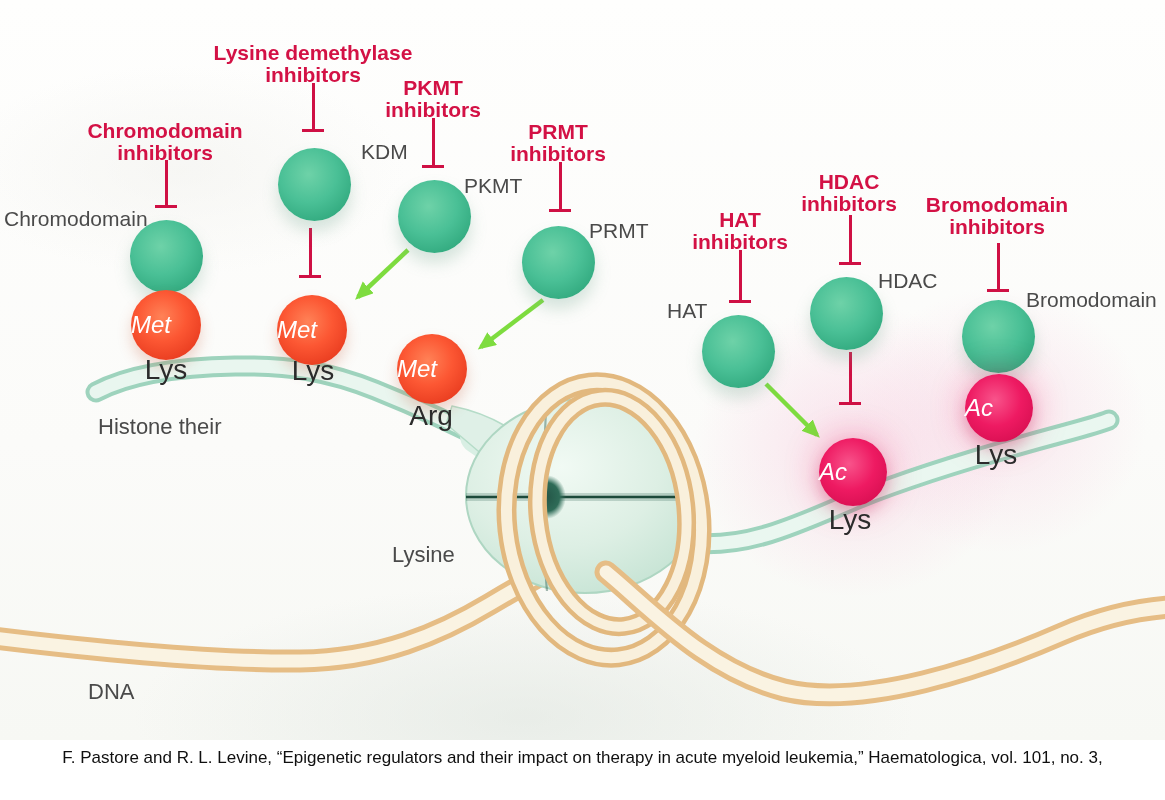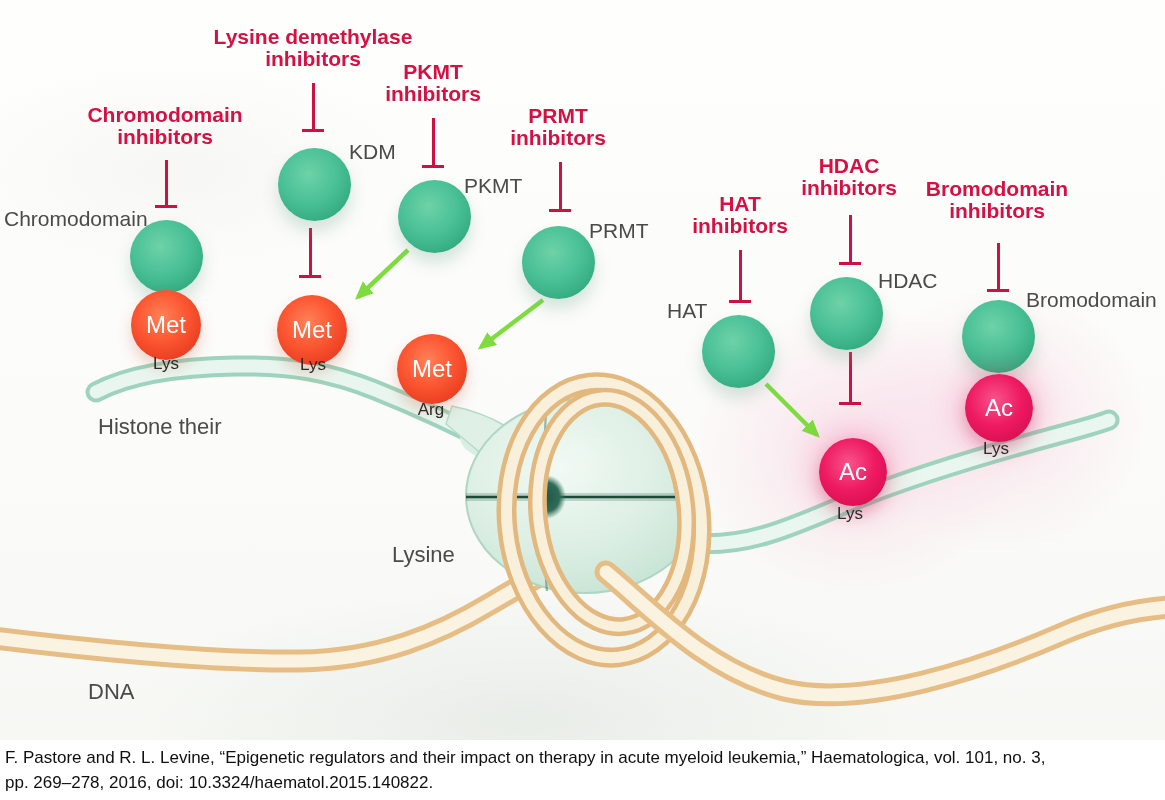--- a/index.html
+++ b/index.html
@@ -8,39 +8,39 @@
   .diagram{position:absolute; left:0; top:0; width:1165px; height:740px;}
   .bg-wash{position:absolute; inset:0;
     background:
       radial-gradient(230px 210px at 855px 450px, rgba(247,199,221,0.50), rgba(247,199,221,0) 70%),
       radial-gradient(210px 190px at 1000px 420px, rgba(247,199,221,0.42), rgba(247,199,221,0) 70%),
       radial-gradient(300px 140px at 180px 170px, rgba(240,240,236,0.5), rgba(240,240,236,0) 75%),
       radial-gradient(500px 170px at 45% 97%, rgba(221,228,222,0.55), rgba(221,228,222,0) 78%),
       linear-gradient(180deg,#fefefd 0%, #fbfbf9 60%, #f7f8f4 100%);}
   svg.art{position:absolute; left:0; top:0;}
   .inh-label{position:absolute; width:300px; margin-left:-150px; text-align:center;
-    color:#d31145; font-size:21px; font-weight:bold; line-height:22px; letter-spacing:0px;}
+    color:#d31145; font-size:21px; font-weight:bold; line-height:22px; letter-spacing:0px;margin-top:16px;}
   .glabel{position:absolute; color:#4a4a4a; font-size:21px; line-height:22px; white-space:nowrap;}
-  .residue{position:absolute; color:#2b2b2b; font-size:17px; transform:translateX(-50%); white-space:nowrap;}
+  .residue{position:absolute; color:#2b2b2b; font-size:28px; transform:translateX(-50%); white-space:nowrap;}
   .tbar{position:absolute; width:22px;}
   .tbar::before{content:""; position:absolute; left:50%; top:0; bottom:0; width:3px;
     margin-left:-1.5px; background:#cf1044;}
   .tbar::after{content:""; position:absolute; left:0; right:0; bottom:0; height:3.5px; background:#cf1044;}
-  .sphere{position:absolute; border-radius:50%; display:flex; align-items:center; justify-content:center;}
+  .sphere{position:absolute; border-radius:50%; display:flex; align-items:center; justify-content:flex-start;font-style:italic;}
   .sphere.green{width:73px; height:73px;
     background:radial-gradient(circle at 42% 36%, #6ed2a8 0%, #4ac096 45%, #30a87d 82%, #289a72 100%);
     box-shadow:0 10px 16px rgba(110,165,140,0.28);}
   .sphere.met{width:70px; height:70px; color:#ffffff; font-size:24px;
     background:radial-gradient(circle at 44% 38%, #ff8257 0%, #fc5733 42%, #e73a1e 82%, #dc3316 100%);
     box-shadow:0 8px 14px rgba(200,90,60,0.25);}
   .sphere.ac{width:68px; height:68px; color:#ffffff; font-size:24px;
     background:radial-gradient(circle at 44% 38%, #f8548b 0%, #ee1a62 46%, #d60e50 84%, #c90c4a 100%);
     box-shadow:0 0 34px rgba(238,26,98,0.35), 0 8px 14px rgba(180,30,80,0.25);}
   .caption{position:absolute; left:5px; top:745px; width:1155px; color:#0f0f0f;
-    font-size:17px; line-height:25px; background:#ffffff;}
+    font-size:17px; line-height:25px; background:#ffffff;text-align:center;}
 </style>
 </head>
 <body>
 
 <div class="stage">
   <div class="diagram">
     <div class="bg-wash"></div>
 
     <svg class="art" width="1165" height="740" viewBox="0 0 1165 740">
       <defs>
@@ -176,35 +176,34 @@
     </div>
 
     <div class="sphere ac" style="left:819px; top:438px;">
       <span>Ac</span>
     </div>
     <div class="sphere ac" style="left:965px; top:374px;">
       <span>Ac</span>
     </div>
 
     <div class="glabel" style="left:4px;    top:208px;">Chromodomain</div>
-    <div class="glabel" style="left:349px;  top:141px;text-align:right;">KDM</div>
+    <div class="glabel" style="left:361px;  top:141px;text-align:right;">KDM</div>
     <div class="glabel" style="left:464px;  top:175px;">PKMT</div>
     <div class="glabel" style="left:589px;  top:220px;">PRMT</div>
     <div class="glabel" style="left:667px;  top:300px;">HAT</div>
     <div class="glabel" style="left:878px;  top:270px;">HDAC</div>
     <div class="glabel" style="left:1026px; top:289px;">Bromodomain</div>
 
     <div class="glabel" style="left:98px;  top:416px; font-size:22px;">Histone their</div>
     <div class="glabel" style="left:392px; top:544px; font-size:22px;">Lysine</div>
     <div class="glabel" style="left:88px;  top:681px; font-size:22px;">DNA</div>
 
     <div class="residue" style="left:166px; top:354px;">Lys</div>
     <div class="residue" style="left:313px; top:355px;">Lys</div>
     <div class="residue" style="left:431px; top:400px;">Arg</div>
     <div class="residue" style="left:850px; top:504px;">Lys</div>
     <div class="residue" style="left:996px; top:439px;">Lys</div>
   </div>
 
   <div class="caption">
     <div>F. Pastore and R. L. Levine, “Epigenetic regulators and their impact on therapy in acute myeloid leukemia,” Haematologica, vol. 101, no. 3,</div>
-    <div>pp. 269–278, 2016, doi: 10.3324/haematol.2015.140822.</div>
   </div>
 </div>
 
 </body></html>

